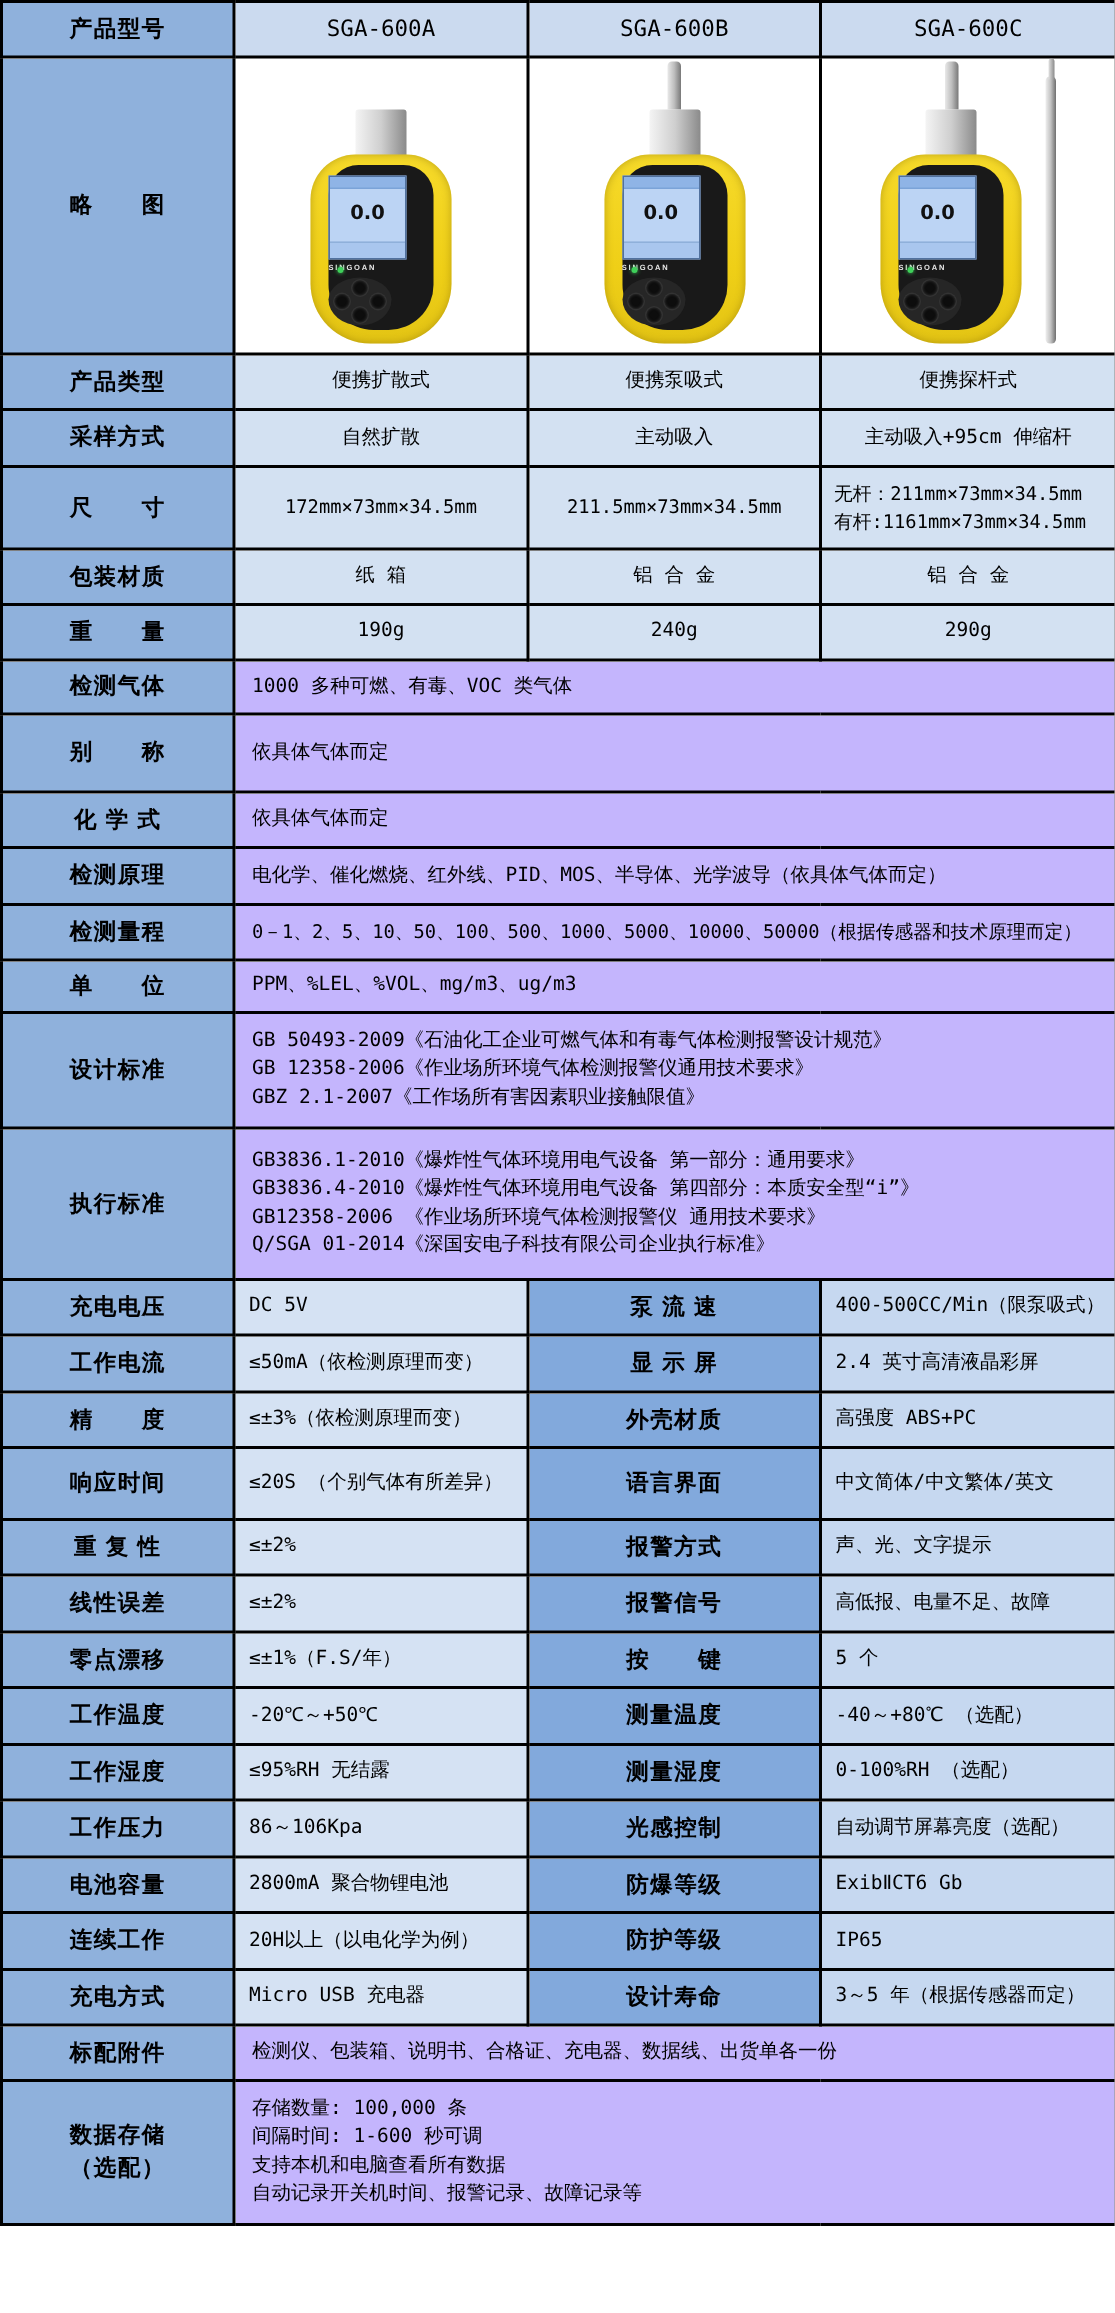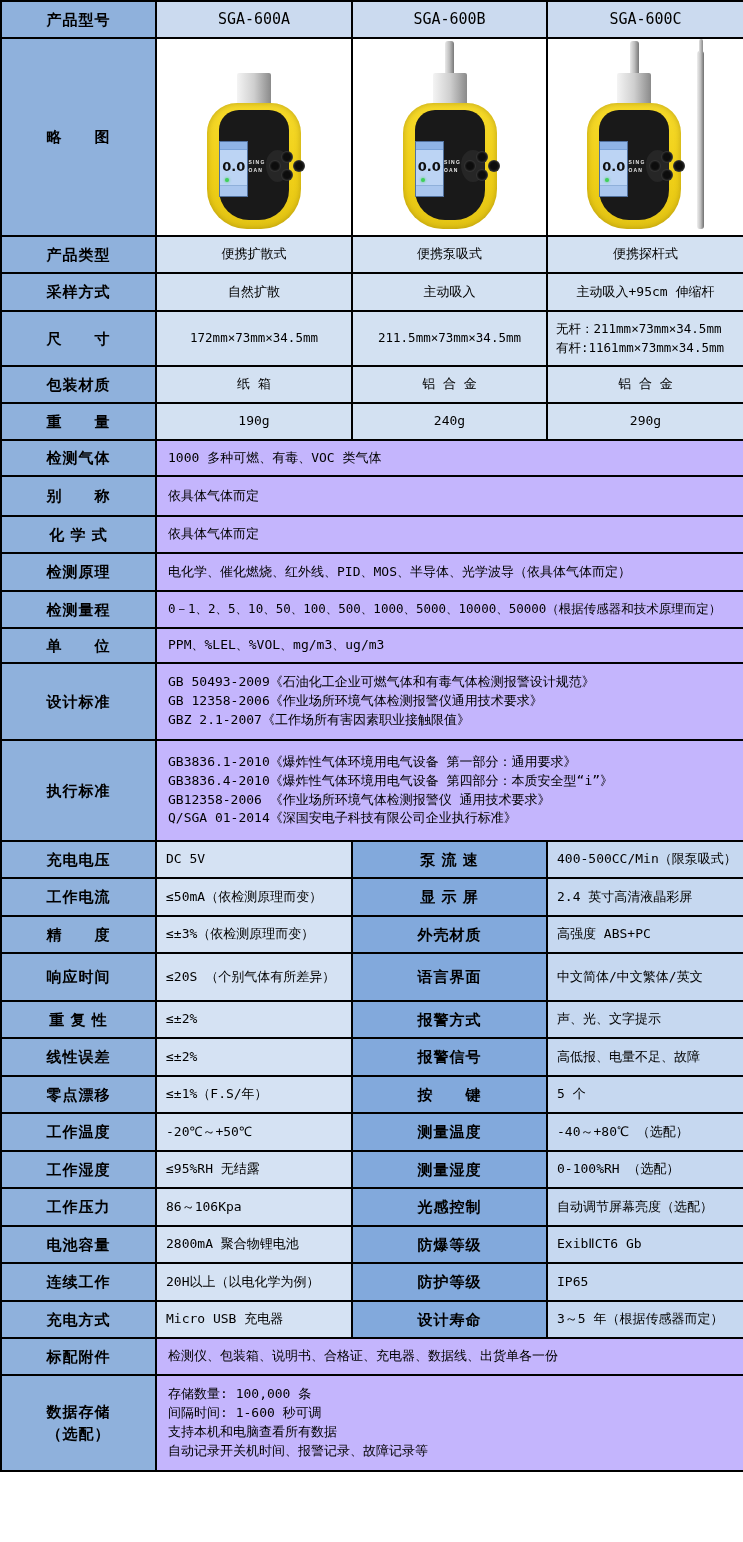--- a/index.html
+++ b/index.html
@@ -18,21 +18,21 @@
   .rval { background:#C6D8F0; text-align:left; padding-left:9px; font-family:"DejaVu Sans Mono","Liberation Sans",sans-serif; }
   .line { display:block; }
   .two-line { text-align:left; padding-left:8px; font-size:12.5px; }
   
   .img-cell { background:#fff; padding:0; vertical-align:bottom; }
   .dev-wrap { display:flex; justify-content:center; align-items:flex-end; gap:16px; height:192px; padding-bottom:6px; }
   .device { display:flex; flex-direction:column; align-items:center; justify-content:flex-end; }
   .probe { width:9px; height:32px; background:linear-gradient(90deg,#e9e9e9,#bdbdbd,#787878); border-radius:3px 3px 0 0; }
   .cap { width:34px; height:32px; background:linear-gradient(90deg,#f4f4f4,#cfcfcf,#8a8a8a); border-radius:2px; }
   .dev-body { width:94px; height:126px; background:linear-gradient(180deg,#f6da2a,#efcf17 60%,#e3c414); border-radius:30px 30px 40px 40px; margin-top:-2px; display:flex; justify-content:center; box-shadow:inset 0 0 6px rgba(120,95,0,.45); }
-  .panel { margin-top:7px; width:70px; height:110px; background:#191919; border-radius:20px 20px 30px 30px; display:flex; align-items:center; position:relative; }
+  .panel { margin-top:7px; width:70px; height:110px; background:#191919; border-radius:20px 20px 30px 30px; display:flex; flex-direction:column; align-items:flex-start; position:relative; }
   .screen { margin-top:7px; width:52px; height:56px; background:#BCD4F4; border:1px solid #51719e; display:flex; flex-direction:column; }
   .scr-top { height:8px; background:#8FB4E6; border-bottom:1px solid #7ba3d8; }
   .scr-val { flex:1; display:flex; align-items:center; justify-content:center; font-weight:bold; font-size:13px; color:#101010; font-family:"DejaVu Sans",sans-serif; }
   .scr-bot { height:11px; background:#A9C6EE; border-top:1px solid #8fb0da; }
   .brand { color:#e8e8e8; font-size:5px; letter-spacing:1.2px; margin-top:3px; font-weight:bold; }
   .led { position:absolute; left:6px; top:68px; width:4px; height:4px; border-radius:50%; background:#3FD05A; box-shadow:0 0 3px #3FD05A; }
   .keypad { margin-top:2px; width:42px; height:32px; background:#262626; border-radius:50% 50% 50% 50% / 46% 46% 54% 54%; position:relative; }
   .k { position:absolute; width:10px; height:10px; border-radius:50%; background:#0d0d0d; box-shadow:inset 0 0 2px #3a3a3a, 0 0 0 1px #333; }
   .k1 { left:16px; top:2px; }
   .k2 { left:4px; top:11px; }
@@ -179,21 +179,21 @@
     <td class="lbl">重　　量</td>
     <td class="tval">190g</td>
     <td class="tval">240g</td>
     <td class="tval">290g</td>
   </tr>
 
   <tr style="height:36px">
     <td class="lbl">检测气体</td>
     <td class="fval" colspan="3">1000 多种可燃、有毒、VOC 类气体</td>
   </tr>
-  <tr style="height:40px">
+  <tr style="height:52px">
     <td class="lbl">别　　称</td>
     <td class="fval" colspan="3">依具体气体而定</td>
   </tr>
   <tr style="height:37px">
     <td class="lbl">化 学 式</td>
     <td class="fval" colspan="3">依具体气体而定</td>
   </tr>
   <tr style="height:38px">
     <td class="lbl">检测原理</td>
     <td class="fval" colspan="3">电化学、催化燃烧、红外线、PID、MOS、半导体、光学波导（依具体气体而定）</td>

